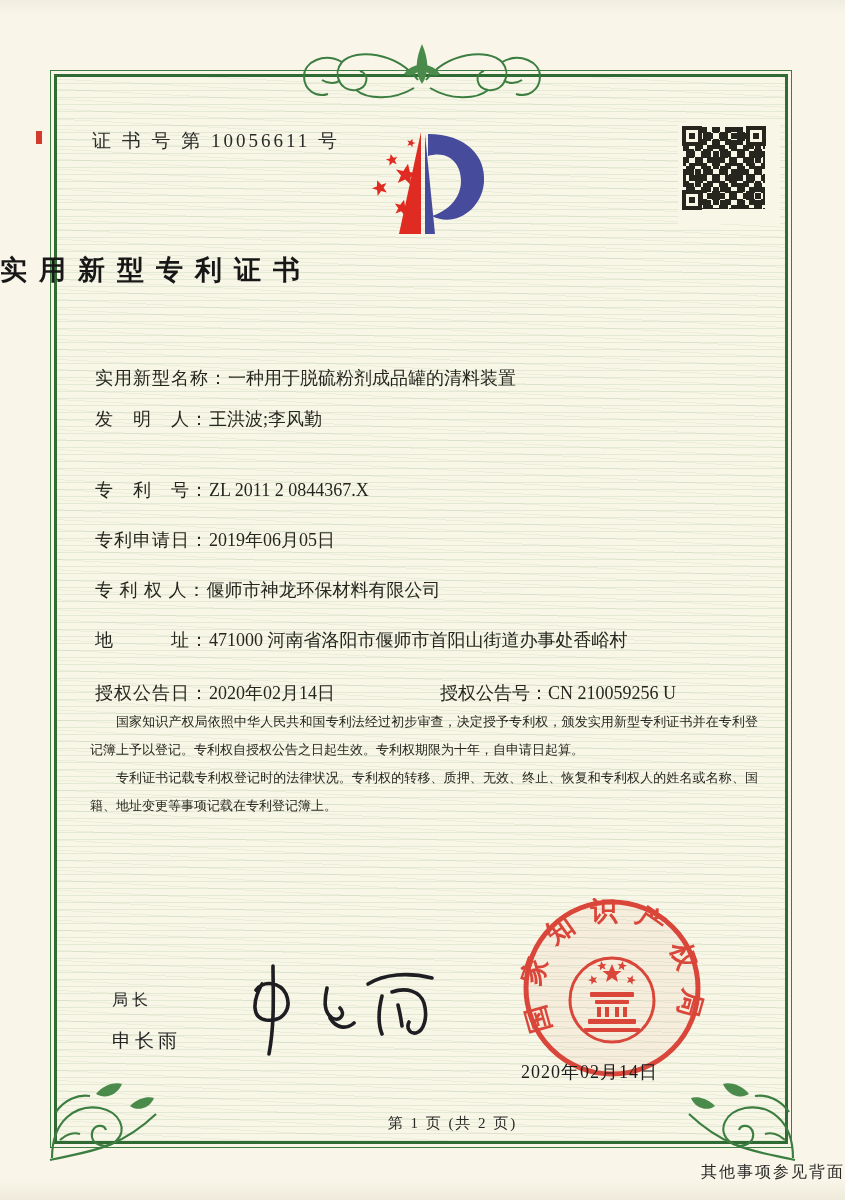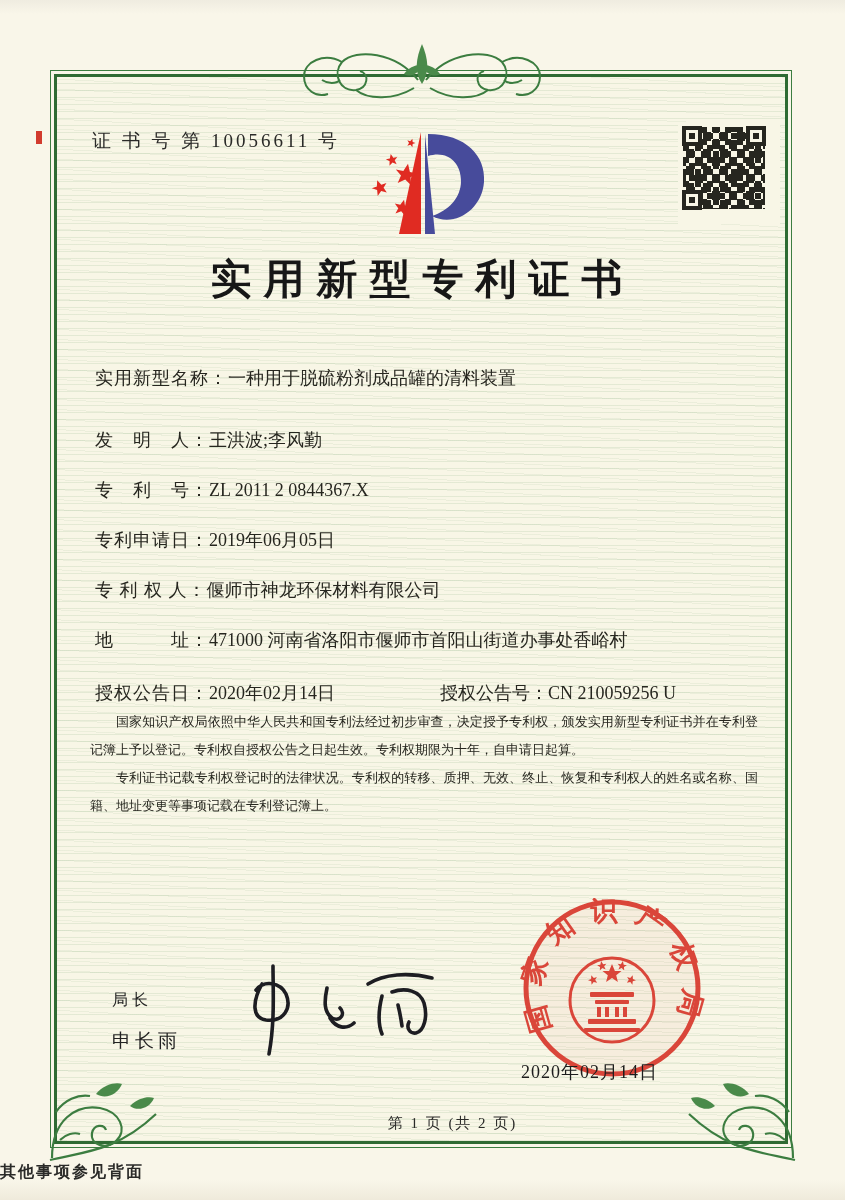--- a/index.html
+++ b/index.html
@@ -35,42 +35,42 @@
   .qr-field{
     position:relative;width:82px;height:82px;
     background:
       repeating-conic-gradient(#26261f 0% 25%, transparent 0% 50%) 0 0/12px 12px,
       repeating-conic-gradient(transparent 0% 25%, #26261f 0% 50%) 3px 5px/17px 17px;
   }
   .finder{position:absolute;width:20px;height:20px;border:4px solid #26261f;background:#f8f6e6;box-sizing:border-box;}
   .finder::after{content:"";position:absolute;left:3px;top:3px;width:6px;height:6px;background:#26261f;}
   .f-tl{left:-1px;top:-1px}.f-tr{right:-1px;top:-1px}.f-bl{left:-1px;bottom:-1px}
   .title{
-    left:0;top:252px;width:100%;text-align:center;
-    font-size:41px;font-weight:bold;letter-spacing:12px;color:#171717;
+    left:0;top:252px;width:100%;text-align:left;
+    font-size:27px;font-weight:bold;letter-spacing:12px;color:#171717;
   }
   
   .row{left:95px;font-size:18px;color:#26261f;white-space:nowrap;}
   .row .lbl{letter-spacing:1px;}
-  .r0{top:366px}.r1{top:428px}.r2{top:478px}.r3{top:528px}.r4{top:578px}.r5{top:628px}.r6{top:681px}
+  .r0{top:366px}.r1{top:407px}.r2{top:478px}.r3{top:528px}.r4{top:578px}.r5{top:628px}.r6{top:681px}
   .grant-no{left:440px;top:681px;font-size:18px;color:#26261f;white-space:nowrap;}
   
   .body-text{
     left:90px;top:708px;width:668px;font-size:13px;line-height:28px;color:#26261f;
     text-align:justify;
   }
   .body-text p{margin:0;text-indent:2em;}
   
   .officer-title{left:112px;top:990px;font-size:16px;letter-spacing:4px;color:#222;}
   .officer-name{left:112px;top:1028px;font-size:19px;letter-spacing:4px;color:#222;font-family:Liberation Mono, monospace;}
   .signature{left:226px;top:960px;}
   .seal{left:517px;top:898px;}
   .seal-date{left:521px;top:1060px;font-size:18px;letter-spacing:1px;color:#1d1d1d;}
   .footer-page{left:0;top:1114px;width:100%;text-align:center;font-size:15px;color:#2a2a28;letter-spacing:2px;margin-left:30px;}
-  .back-note{left:0;top:1162px;width:100%;text-align:left;font-size:16px;color:#2a2a28;letter-spacing:2px;font-weight:bold;}
+  .back-note{left:0;top:1162px;width:100%;text-align:right;font-size:16px;color:#2a2a28;letter-spacing:2px;}
 </style>
 </head>
 <body>
 
 <div class="page">
 
   <div class="frame">
     <div class="frame-inner"></div>
   </div>
 

